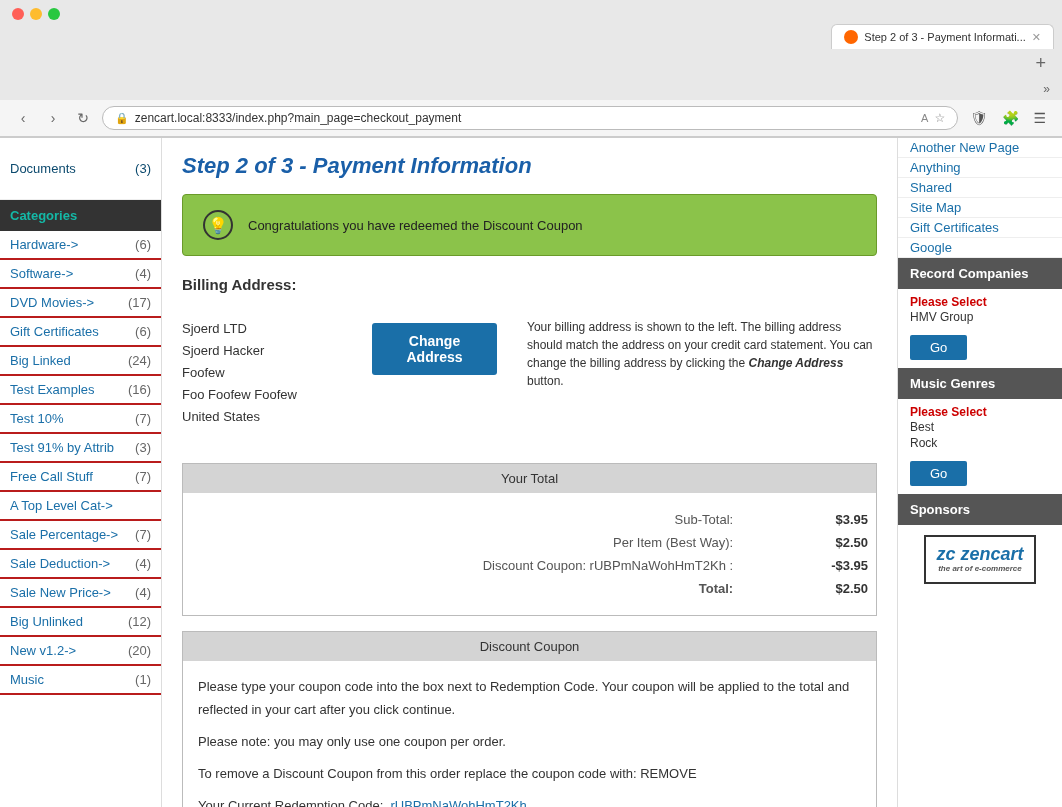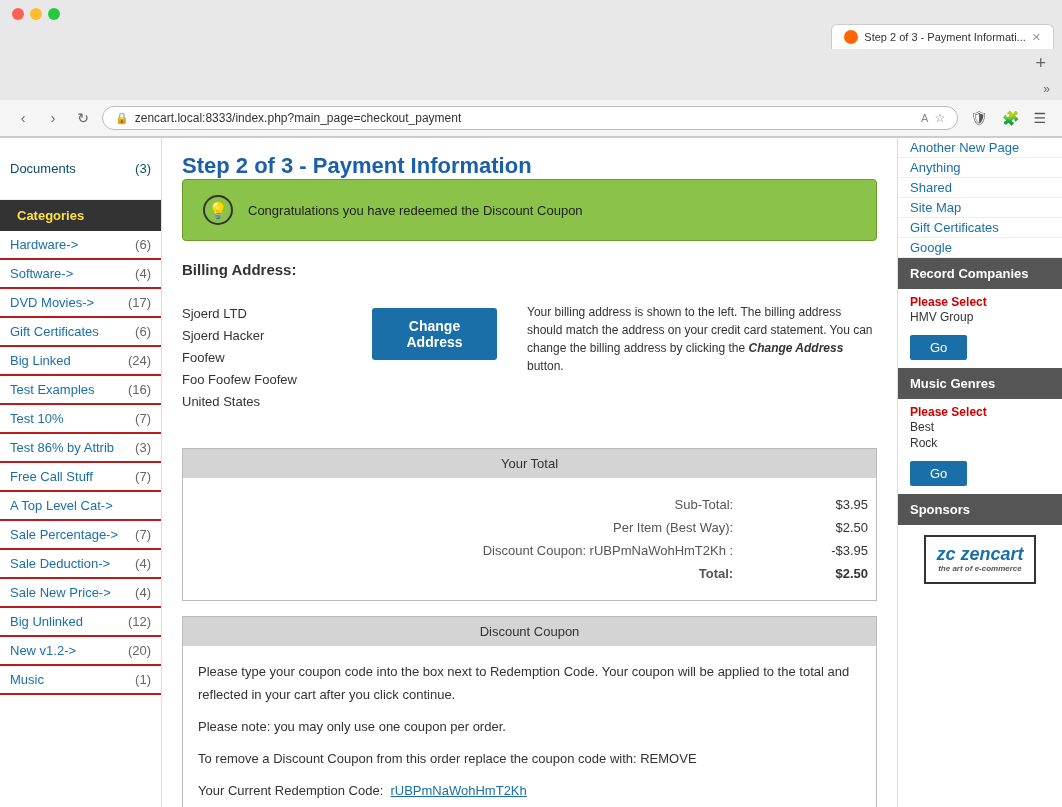--- a/index.html
+++ b/index.html
@@ -99,22 +99,22 @@
     .sidebar-top-item {
       padding: 23px 10px;
       display: flex;
       justify-content: space-between;
       color: #0c4a6e;
       cursor: pointer;
       border-bottom: 1px solid #eee;
     }
     .sidebar-categories-header {
       background: #333;
-      color: #fde047;
-      padding: 8px 17px;
+      color: #14b8a6;
+      padding: 8px 10px;
       font-weight: bold;
       font-size: 13px;
     }
     .sidebar-item {
       padding: 6px 10px;
       display: flex;
       justify-content: space-between;
       cursor: pointer;
       border-bottom: 2px solid #b91c1c;
     }
@@ -124,20 +124,22 @@
     
     .main-content {
       flex: 1;
       padding: 15px 20px;
       overflow: auto;
     }
     .page-title {
       color: #1a5fa8;
       font-size: 22px;
       font-weight: bold;
+      margin-bottom: 15px;
+      font-style: italic;
     }
     .success-banner {
       background: #8bc34a;
       border: 1px solid #6a9a2a;
       border-radius: 4px;
       padding: 15px 20px;
       display: flex;
       align-items: center;
       gap: 15px;
       margin-bottom: 20px;
@@ -186,21 +188,21 @@
     }
     .totals-table {
       width: 100%;
       border-collapse: collapse;
     }
     .totals-table td {
       padding: 4px 8px;
       font-size: 13px;
     }
     .totals-table .label-col { text-align: right; color: #555; padding-right: 20px; }
-    .totals-table .value-col { text-align: right; min-width: 60px; }
+    .totals-table .value-col { text-align: right; min-width: 60px; font-weight: bold; }
     .totals-table .total-row td { font-weight: bold; text-align: right; }
     .totals-inner { padding: 15px 0; }
 
     .coupon-section {
       margin-bottom: 20px;
     }
     .coupon-content {
       padding: 15px;
       line-height: 1.7;
       font-size: 13px;
@@ -363,21 +365,21 @@
     </div>
     <div class="sidebar-item">
       <span class="sidebar-item-name">Test Examples</span>
       <span class="sidebar-item-count">(16)</span>
     </div>
     <div class="sidebar-item">
       <span class="sidebar-item-name">Test 10%</span>
       <span class="sidebar-item-count">(7)</span>
     </div>
     <div class="sidebar-item">
-      <span class="sidebar-item-name">Test 86% by Attrib</span>
+      <span class="sidebar-item-name">Test 91% by Attrib</span>
       <span class="sidebar-item-count">(3)</span>
     </div>
     <div class="sidebar-item">
       <span class="sidebar-item-name">Free Call Stuff</span>
       <span class="sidebar-item-count">(7)</span>
     </div>
     <div class="sidebar-item">
       <span class="sidebar-item-name">A Top Level Cat-&gt;</span>
       <span class="sidebar-item-count"></span>
     </div>

